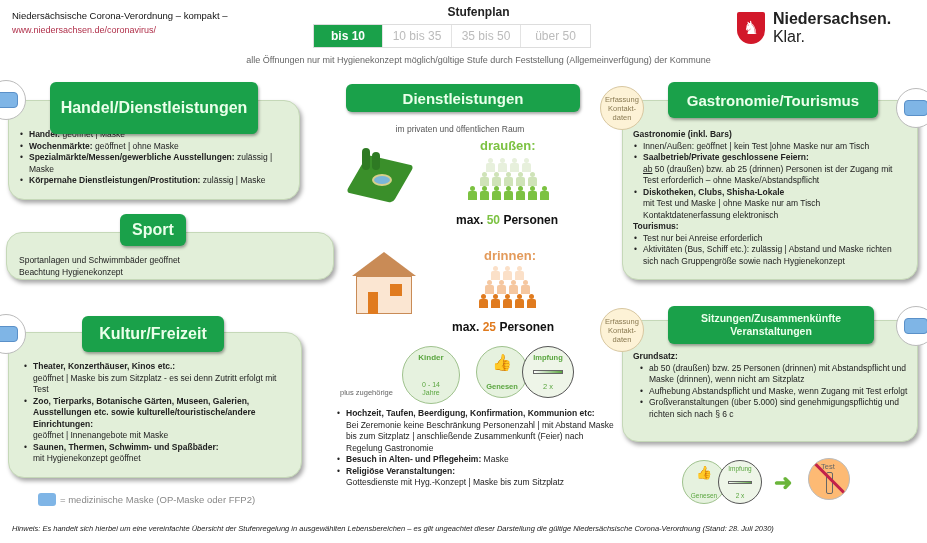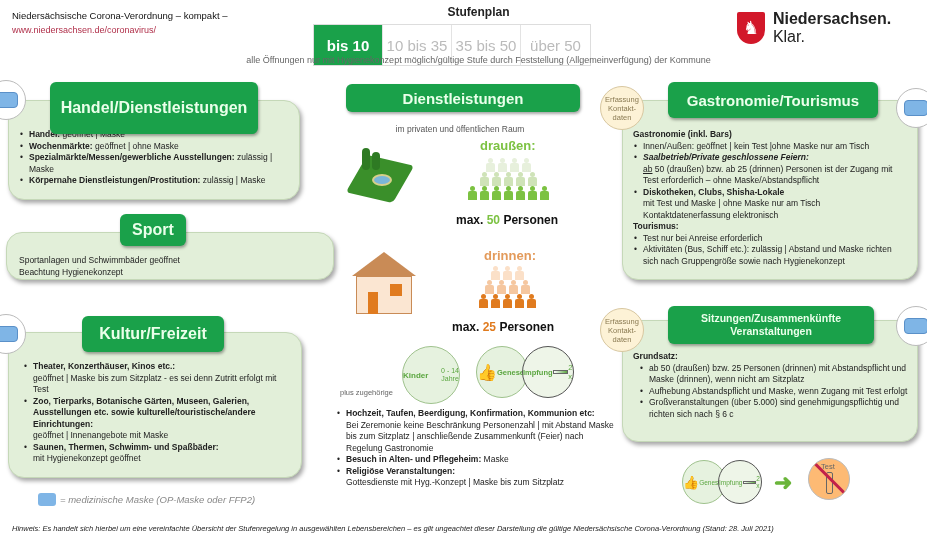--- a/index.html
+++ b/index.html
@@ -2,38 +2,38 @@
 <html><head>
 <meta charset="utf-8">
 <style>
 *{box-sizing:border-box;margin:0;padding:0}
 body{width:927px;height:543px;background:#fff;font-family:"Liberation Sans",sans-serif;position:relative;overflow:hidden;color:#222}
 .abs{position:absolute}
 .hdr-title{left:12px;top:10px;font-size:9.5px;font-weight:normal;color:#111}
 .hdr-url{left:12px;top:25px;font-size:9px;color:#b0304a}
 .stufen-title{left:0;width:927px;top:5px;text-align:center;font-size:12px;font-weight:bold;color:#222;padding-left:30px}
 .stufen{left:313px;top:24px;display:flex;border:1px solid #ddd}
-.stufen div{width:69px;height:40px;font-size:15px;display:flex;align-items:center;justify-content:center;color:#bbb;border-right:1px solid #e3e3e3}
+.stufen div{width:69px;height:22px;font-size:12px;display:flex;align-items:center;justify-content:center;color:#bbb;border-right:1px solid #e3e3e3}
 .stufen div.active{background:#1aa14a;color:#fff;font-weight:bold;width:69px}
 .subline{left:0;width:927px;top:55px;text-align:center;font-size:9px;color:#666;padding-left:30px}
 .logo{left:737px;top:10px;display:flex;align-items:center}
 .shield{width:28px;height:32px;background:#d2182a;border-radius:2px 2px 14px 14px;position:relative;display:flex;align-items:center;justify-content:center;color:#fff;font-size:18px}
 .logo-text{margin-left:8px;font-size:16px;font-weight:bold;color:#222}
 .logo-text span{font-weight:normal}
 .box{background:#e2efd9;border-radius:16px;box-shadow:2px 3px 4px rgba(0,0,0,.35);border:1px solid #c5d8b8}
 .pill{background:#1aa14a;color:#eaffea;border-radius:6px;box-shadow:1px 2px 3px rgba(0,0,0,.35);font-weight:bold;display:flex;align-items:center;justify-content:center;text-align:center}
 ul{list-style:none}
 li{position:relative;padding-left:10px;font-size:8.5px;line-height:11.5px}
 li:before{content:"•";position:absolute;left:1px}
 b{font-weight:bold}
 .txt{font-size:8.5px;line-height:11.5px}
 .mask{width:40px;height:40px;border-radius:50%;background:#fff;border:1.5px solid #bbb;display:flex;align-items:center;justify-content:center}
 .mask i{display:block;width:24px;height:16px;background:#7fb5e6;border-radius:4px;border:1px solid #5a90c8}
 .erfass{width:44px;height:44px;border-radius:50%;background:#fdf2d6;border:1.5px solid #d8c7a0;font-size:7.5px;color:#8a7a52;text-align:center;display:flex;align-items:center;justify-content:center;line-height:9px}
-.circle{border-radius:50%;background:#e6f2df;border:1.5px solid #9fc28d;display:flex;align-items:center;justify-content:space-between;color:#5ba640;font-size:8px;font-weight:bold;padding:6px 0}
+.circle{border-radius:50%;background:#e6f2df;border:1.5px solid #9fc28d;display:flex;flex-direction:column;align-items:center;justify-content:space-between;color:#5ba640;font-size:8px;font-weight:bold;padding:6px 0}
 .people{display:flex;gap:3px;justify-content:center}
 .person{width:9px;height:14px;position:relative}
 .person:before{content:"";position:absolute;left:2px;top:0;width:5px;height:5px;border-radius:50%;background:currentColor}
 .person:after{content:"";position:absolute;left:0;top:5px;width:9px;height:9px;background:currentColor;border-radius:2px 2px 0 0}
 </style>
 </head>
 <body>
 
 <div class="abs hdr-title">Niedersächsische Corona-Verordnung – kompakt –</div>
 <div class="abs hdr-url">www.niedersachsen.de/coronavirus/</div>
@@ -76,21 +76,21 @@
     <li><b>Saunen, Thermen, Schwimm- und Spaßbäder:</b><br><span>mit Hygienekonzept  geöffnet</span></li>
   </ul>
 </div>
 <div class="abs pill" style="left:82px;top:316px;width:142px;height:36px;font-size:16px">Kultur/Freizeit</div>
 <div class="abs mask" style="left:-14px;top:314px">
     <i></i>
   </div>
 
 <div class="abs" style="left:38px;top:493px;display:flex;align-items:center">
   <i style="display:block;width:18px;height:13px;background:#7fb5e6;border-radius:3px;margin-right:4px"></i>
-  <span style="font-size:9.5px;font-style:italic;color:#888">= medizinische Maske (OP-Maske oder FFP2)</span>
+  <span style="font-size:9.5px;color:#888">= medizinische Maske (OP-Maske oder FFP2)</span>
 </div>
 
 <div class="abs pill" style="left:346px;top:84px;width:234px;height:28px;font-size:15px">Dienstleistungen</div>
 <div class="abs" style="left:320px;top:124px;width:280px;text-align:center;font-size:8.5px;color:#555">im privaten und öffentlichen Raum</div>
 
 <div class="abs" style="left:348px;top:148px;width:76px;height:56px">
   <div style="position:absolute;left:6px;top:12px;width:52px;height:38px;background:#3a8f2a;transform:skewX(-20deg) rotate(12deg);border-radius:4px"></div>
   <div style="position:absolute;left:24px;top:26px;width:20px;height:12px;background:#7ab6d8;border-radius:50%;border:2px solid #d7d08a"></div>
   <div style="position:absolute;left:14px;top:0;width:8px;height:22px;background:#2e7a23;border-radius:4px"></div>
   <div style="position:absolute;left:24px;top:4px;width:8px;height:18px;background:#2e7a23;border-radius:4px"></div>
@@ -177,21 +177,21 @@
     <li><b>Hochzeit, Taufen, Beerdigung, Konfirmation, Kommunion etc:</b><br><span>Bei Zeremonie keine Beschränkung Personenzahl | mit Abstand  Maske bis zum Sitzplatz |  anschließende Zusammenkunft (Feier) nach Regelung Gastronomie</span></li>
     <li><b>Besuch in Alten- und Pflegeheim:</b><span> Maske</span></li>
     <li><b>Religiöse Veranstaltungen:</b><br><span>Gottesdienste mit Hyg.-Konzept   | Maske bis zum Sitzplatz</span></li>
   </ul>
 </div>
 
 <div class="abs box" style="left:622px;top:100px;width:296px;height:180px;padding:28px 8px 0 10px">
   <div class="txt" style="font-weight:bold">Gastronomie (inkl. Bars)</div>
   <ul>
     <li>Innen/Außen:  geöffnet  | kein Test |ohne Maske nur am Tisch</li>
-    <li><b style="font-style:italic">Saalbetrieb/Private geschlossene Feiern:</b><br><u>ab</u><span> 50 (draußen) bzw. ab 25 (drinnen) Personen ist der Zugang mit Test erforderlich – ohne Maske/Abstandspflicht</span></li>
+    <li><b style="">Saalbetrieb/Private geschlossene Feiern:</b><br><u>ab</u><span> 50 (draußen) bzw. ab 25 (drinnen) Personen ist der Zugang mit Test erforderlich – ohne Maske/Abstandspflicht</span></li>
     <li><b>Diskotheken,  Clubs, Shisha-Lokale</b><br><span>mit Test und Maske |  ohne Maske nur am Tisch Kontaktdatenerfassung elektronisch</span></li>
   </ul>
   <div class="txt" style="font-weight:bold">Tourismus:</div>
   <ul>
     <li>Test nur bei Anreise erforderlich</li>
     <li>Aktivitäten (Bus, Schiff etc.):  zulässig | Abstand und Maske richten sich nach Gruppengröße sowie nach Hygienekonzept</li>
   </ul>
 </div>
 <div class="abs pill" style="left:668px;top:82px;width:210px;height:36px;font-size:15px">Gastronomie/Tourismus</div>
 <div class="abs erfass" style="left:600px;top:86px">Erfassung Kontakt-daten</div>
@@ -222,13 +222,13 @@
   <span style="display:block;width:24px;height:3px;background:linear-gradient(90deg,#fff,#5ba640);border:1px solid #666"></span>
   <span style="font-size:6.5px;font-weight:normal">2 x</span>
 </div>
 <div class="abs" style="left:774px;top:470px;font-size:22px;color:#6ab53a;font-weight:bold">➜</div>
 <div class="abs" style="left:808px;top:458px;width:42px;height:42px;border-radius:50%;background:#fdba74;border:1.5px solid #bbb;overflow:hidden">
   <span style="position:absolute;left:12px;top:3px;font-size:7.5px;color:#666">Test</span>
   <span style="position:absolute;left:17px;top:13px;width:7px;height:22px;border:1.5px solid #666;border-radius:2px"></span>
   <span style="position:absolute;left:-6px;top:19px;width:56px;height:2.5px;background:#c2214a;transform:rotate(45deg)"></span>
 </div>
 
-<div class="abs" style="left:12px;top:524px;font-size:7.5px;font-style:italic;color:#222;white-space:nowrap">Hinweis: Es handelt sich hierbei um eine vereinfachte Übersicht der Stufenregelung in ausgewählten Lebensbereichen – es gilt ungeachtet dieser Darstellung die gültige Niedersächsische Corona-Verordnung (Stand:  28. Juli 2021)</div>
+<div class="abs" style="left:12px;top:524px;font-size:7.5px;font-style:italic;color:#222;white-space:nowrap">Hinweis: Es handelt sich hierbei um eine vereinfachte Übersicht der Stufenregelung in ausgewählten Lebensbereichen – es gilt ungeachtet dieser Darstellung die gültige Niedersächsische Corona-Verordnung (Stand:  28. Juli 2030)</div>
 
 </body></html>

